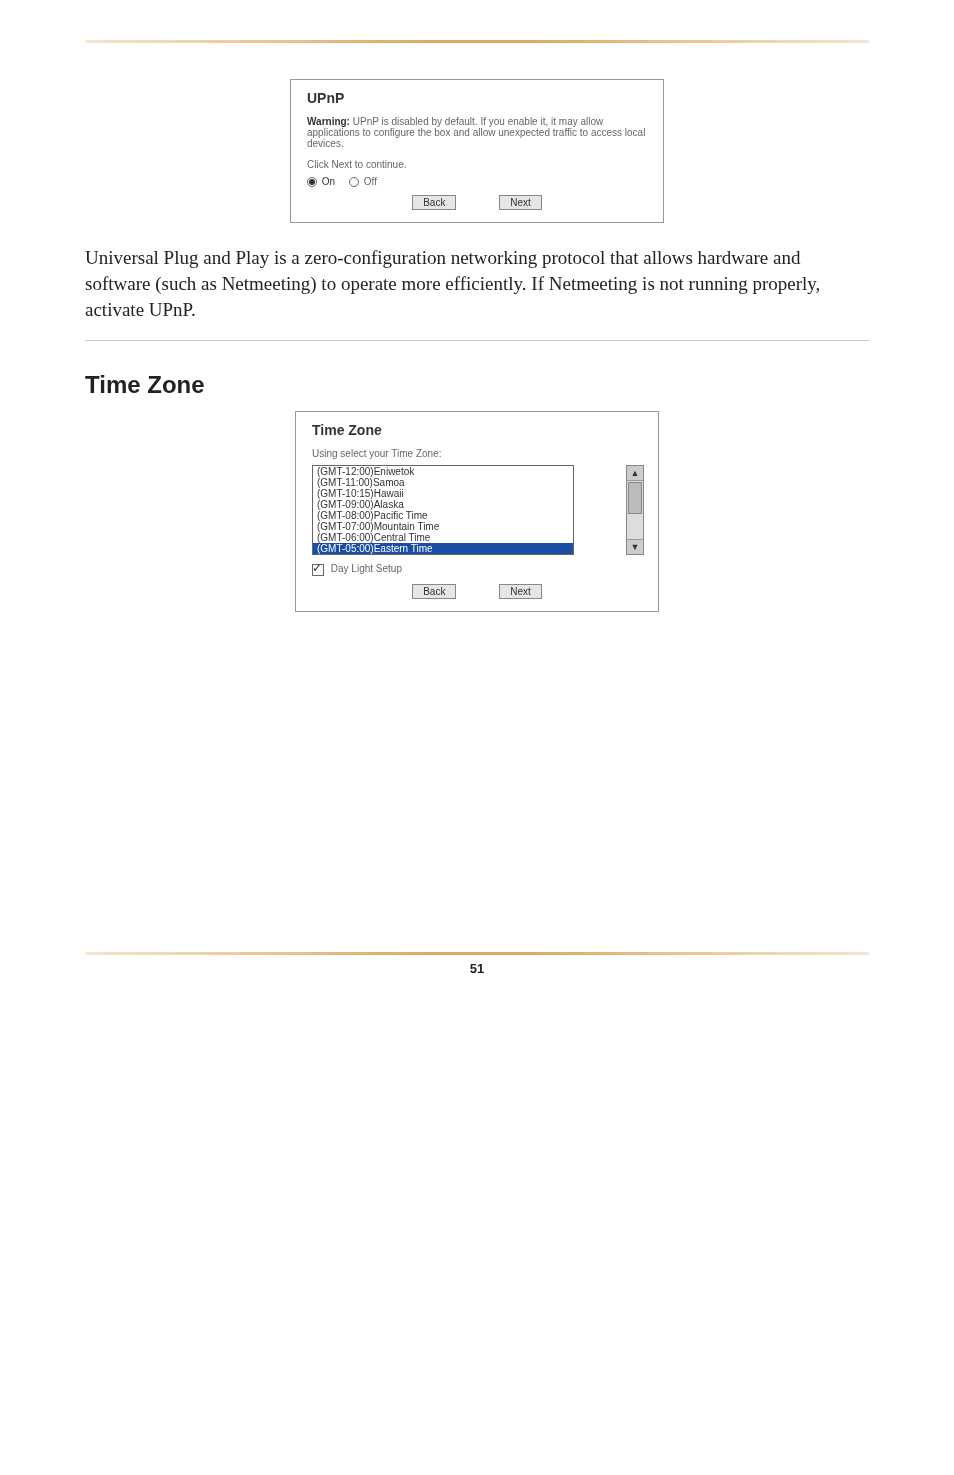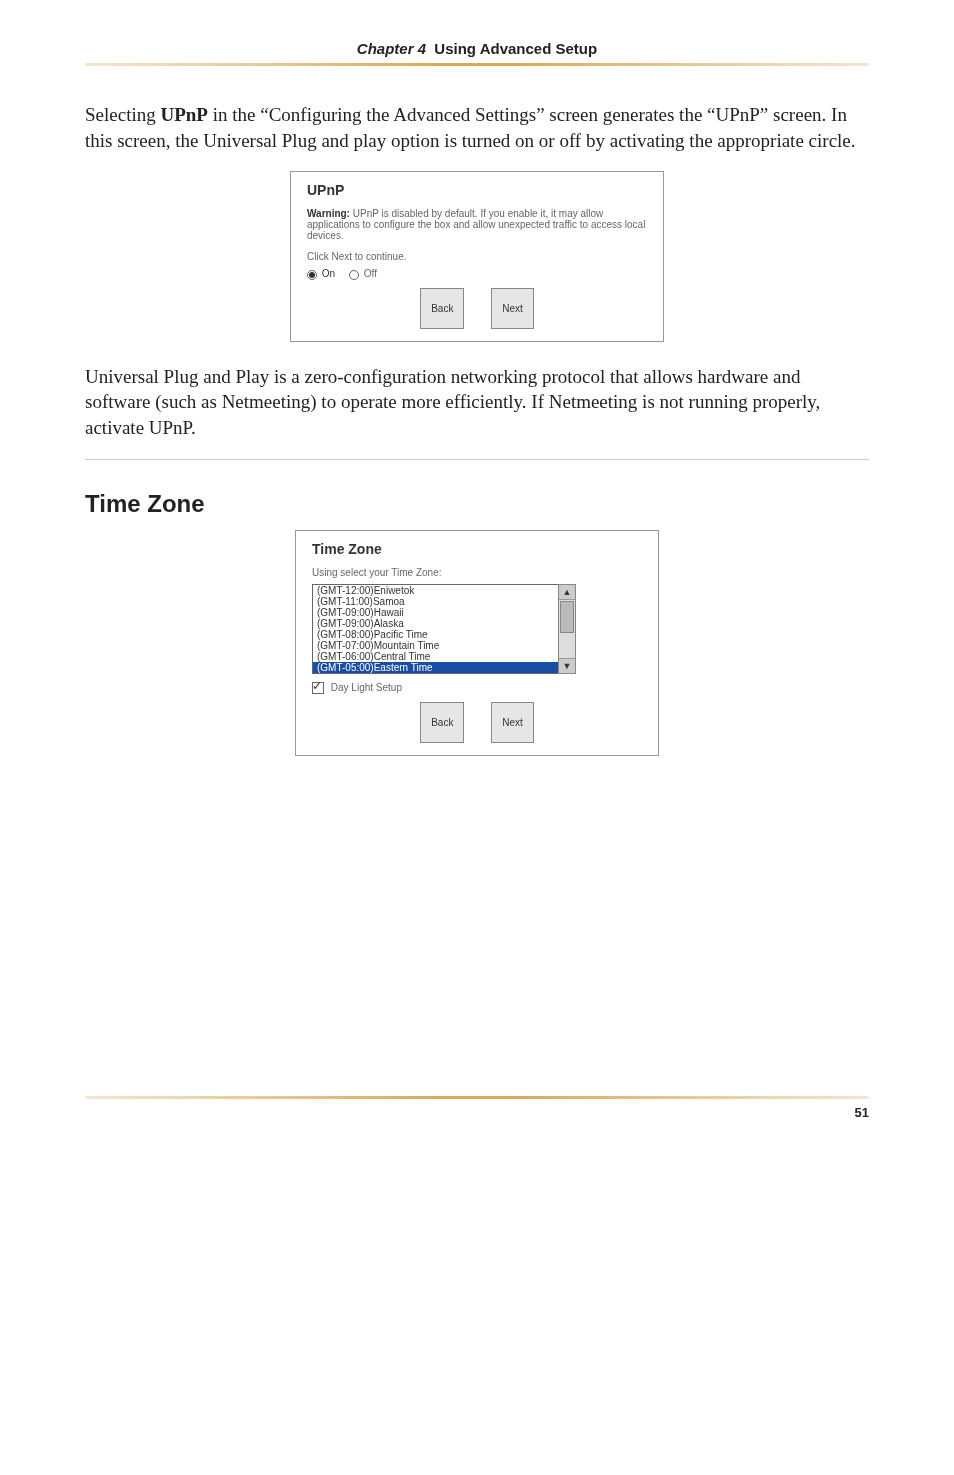--- a/index.html
+++ b/index.html
@@ -64,23 +64,23 @@
     font-weight: bold;
     color: #333;
     font-size: 14px;
     margin-bottom: 10px;
   }
   .figure .btn {
     display: inline-block;
     border: 1px solid #888;
     background: #e6e6e6;
     font-size: 10px;
-    padding: 14px 10px;
-    color: #333;
-    margin: 0 12px;
+    padding: 1px 10px;
+    color: #333;
+    margin: 0 20px;
   }
   .figure .btn-row {
     text-align: center;
     margin-top: 8px;
   }
   .radio {
     display: inline-block;
     width: 8px; height: 8px;
     border: 1px solid #666;
     border-radius: 50%;
@@ -107,21 +107,21 @@
   }
   .chk.checked::after {
     content: "✓";
     position: absolute;
     left: -1px; top: -4px;
     font-size: 12px;
     color: #333;
   }
   .listbox-wrap {
     position: relative;
-    width: 264px;
+    width: 332px;
     margin: 6px 0 8px 0;
   }
   .listbox {
     border: 1px solid #666;
     background: #fff;
     font-family: Verdana, Arial, sans-serif;
     font-size: 10px;
     color: #333;
     width: 260px;
   }
@@ -178,41 +178,35 @@
     border-top: 1px solid #ccc;
     margin: 18px 0 18px 0;
   }
   .footer-rule {
     height: 3px;
     background: linear-gradient(to right, #f5e6d0, #d9aa5a 45%, #d9aa5a 55%, #f5e6d0);
     border-radius: 2px;
     margin-top: 340px;
   }
   .page-num {
-    text-align: right;
+    text-align: center;
     font-family: Arial, Helvetica, sans-serif;
     font-weight: bold;
     font-size: 13px;
     margin-top: 6px;
   }
 </style>
 </head>
 <body>
 
 <div class="page">
 
-  <div class="running-head">
-    <span class="ch">Chapter 4</span>&nbsp;&nbsp;<span class="title">Using Advanced Setup</span>
-  </div>
   <div class="gradient-rule"></div>
 
 
-  <p class="body">
-    <span>Selecting </span><span class="bold">UPnP</span><span> in the “Configuring the Advanced Settings” screen generates the “UPnP” screen. In this screen, the Universal Plug and play option is turned on or off by activating the appropriate circle.</span>
-  </p>
 
   <div class="figure-wrap">
     <div class="figure">
       <div class="fig-title">UPnP</div>
       <div style="margin-bottom:10px;">
         <span style="font-weight:bold;color:#333;">Warning:</span><span> UPnP is disabled by default. If you enable it, it may allow applications to configure the box and allow unexpected traffic to access local devices.</span>
       </div>
       <div>Click Next to continue.</div>
       <div style="margin-top:6px;">
         <span class="radio checked"></span>
@@ -238,21 +232,21 @@
 
   <div class="figure-wrap">
     <div class="figure" style="width:330px;">
       <div class="fig-title">Time Zone</div>
       <div style="margin-bottom:6px;">Using select your Time Zone:</div>
 
       <div class="listbox-wrap">
         <div class="listbox" id="tz-listbox">
             <div class="opt">(GMT-12:00)Eniwetok</div>
             <div class="opt">(GMT-11:00)Samoa</div>
-            <div class="opt">(GMT-09:00)Hawaii</div>
+            <div class="opt">(GMT-10:15)Hawaii</div>
             <div class="opt">(GMT-09:00)Alaska</div>
             <div class="opt">(GMT-08:00)Pacific Time</div>
             <div class="opt">(GMT-07:00)Mountain Time</div>
             <div class="opt">(GMT-06:00)Central Time</div>
             <div class="opt selected">(GMT-05:00)Eastern Time</div>
           </div>
         <div class="scrollbar">
           <div class="arrow">▲</div>
           <div class="thumb"></div>
           <div class="arrow bottom">▼</div>

